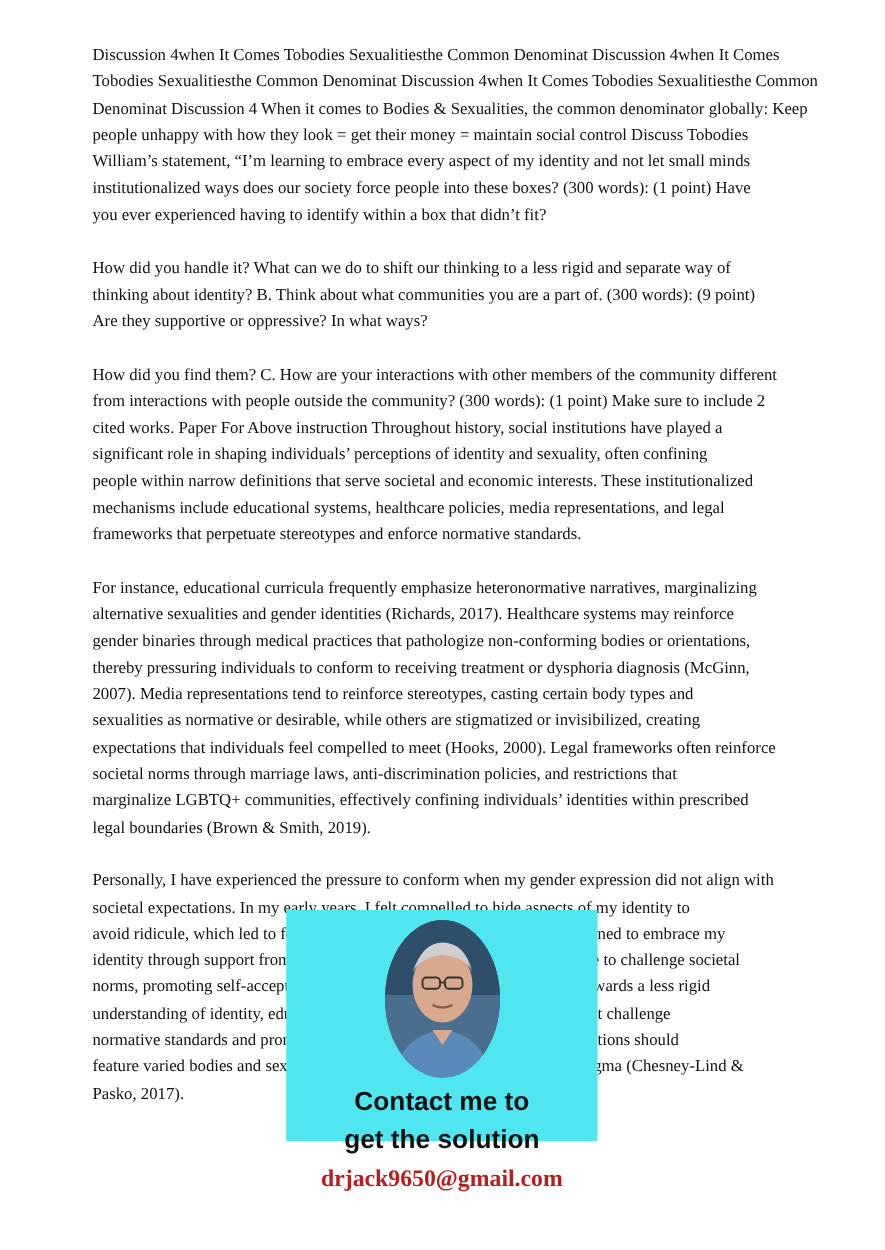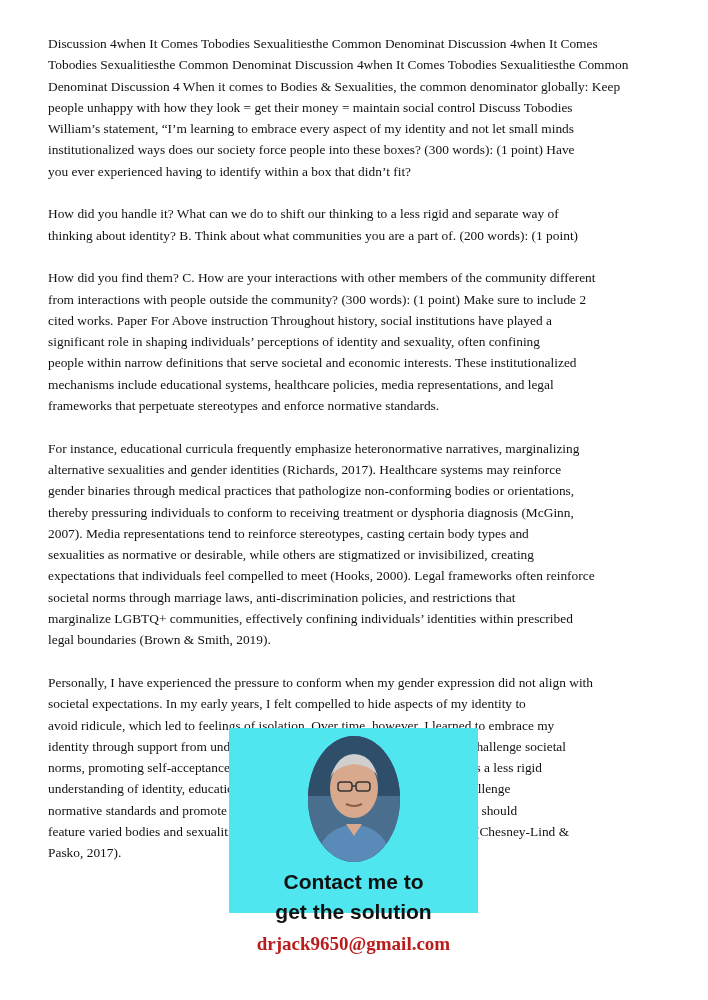--- a/index.html
+++ b/index.html
@@ -3,21 +3,21 @@
 <meta charset="utf-8">
 <style>
   html, body { margin: 0; padding: 0; background: #ffffff; }
   body { width: 708px; height: 1000px; position: relative; overflow: hidden; }
   .doc {
     position: absolute; left: 48px; top: 33px; width: 630px;
     font-family: "Liberation Serif", serif; font-size: 13.4px; line-height: 21.3px;
     color: #111111;
   }
   .doc p { margin: 0 0 21.3px 0; }
-  .doc .line { display: block; white-space: nowrap; }
+  .doc .line { display: block; white-space: nowrap; margin-left: 26px; }
   .overlay {
     position: absolute; left: 229px; top: 728px; width: 249px; height: 185px;
     background: #4fe6ef;
   }
   .portrait {
     position: absolute; left: 79px; top: 8px; width: 92px; height: 126px;
     border-radius: 50%; overflow: hidden; background: #3a5a7a;
   }
   .cta {
     position: absolute; left: 0; width: 100%; text-align: center;
@@ -40,21 +40,22 @@
     <span class="line">Discussion 4when It Comes Tobodies Sexualitiesthe Common Denominat Discussion 4when It Comes</span>
     <span class="line">Tobodies Sexualitiesthe Common Denominat Discussion 4when It Comes Tobodies Sexualitiesthe Common</span>
     <span class="line">Denominat Discussion 4 When it comes to Bodies &amp; Sexualities, the common denominator globally: Keep</span>
     <span class="line">people unhappy with how they look = get their money = maintain social control Discuss Tobodies</span>
     <span class="line">William’s statement, “I’m learning to embrace every aspect of my identity and not let small minds</span>
     <span class="line">institutionalized ways does our society force people into these boxes? (300 words): (1 point) Have</span>
     <span class="line">you ever experienced having to identify within a box that didn’t fit?</span>
   </p>
   <p>
     <span class="line">How did you handle it? What can we do to shift our thinking to a less rigid and separate way of</span>
-    <span class="line">thinking about identity? B. Think about what communities you are a part of. (200 words): (1 point)</span>
+    <span class="line">thinking about identity? B. Think about what communities you are a part of. (300 words): (9 point)</span>
+    <span class="line">Are they supportive or oppressive? In what ways?</span>
   </p>
   <p>
     <span class="line">How did you find them? C. How are your interactions with other members of the community different</span>
     <span class="line">from interactions with people outside the community? (300 words): (1 point) Make sure to include 2</span>
     <span class="line">cited works. Paper For Above instruction Throughout history, social institutions have played a</span>
     <span class="line">significant role in shaping individuals’ perceptions of identity and sexuality, often confining</span>
     <span class="line">people within narrow definitions that serve societal and economic interests. These institutionalized</span>
     <span class="line">mechanisms include educational systems, healthcare policies, media representations, and legal</span>
     <span class="line">frameworks that perpetuate stereotypes and enforce normative standards.</span>
   </p>

